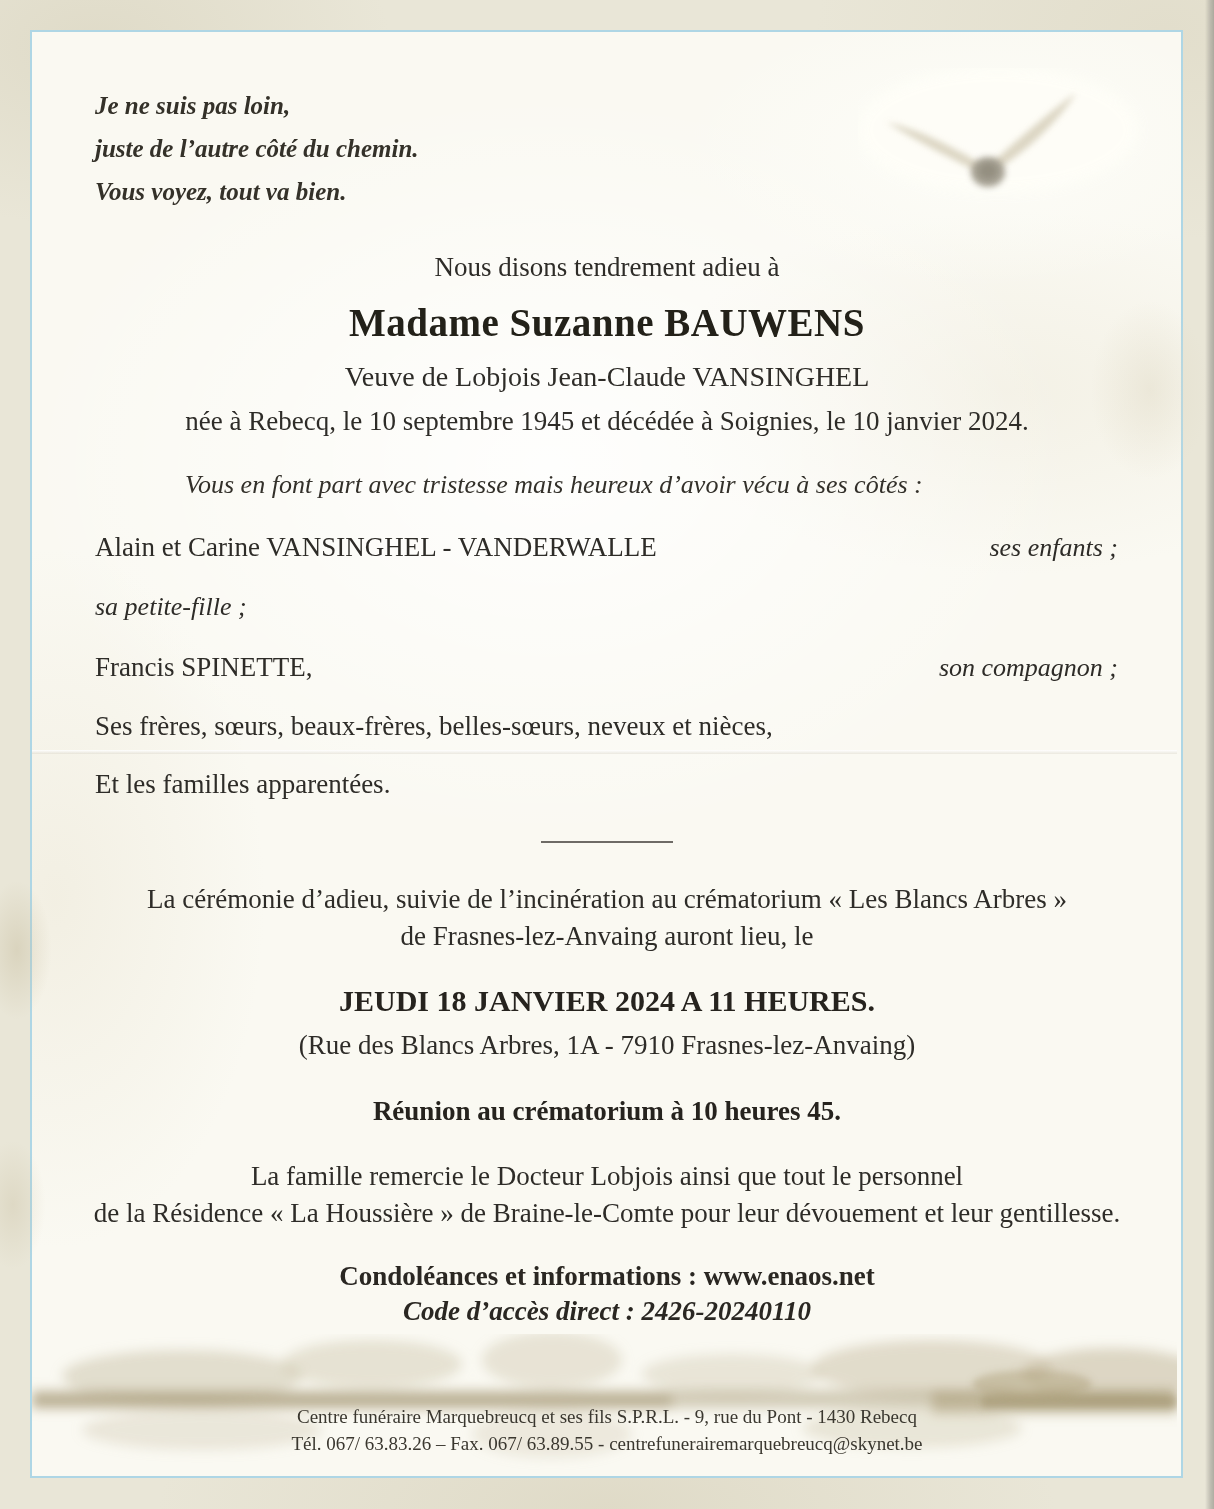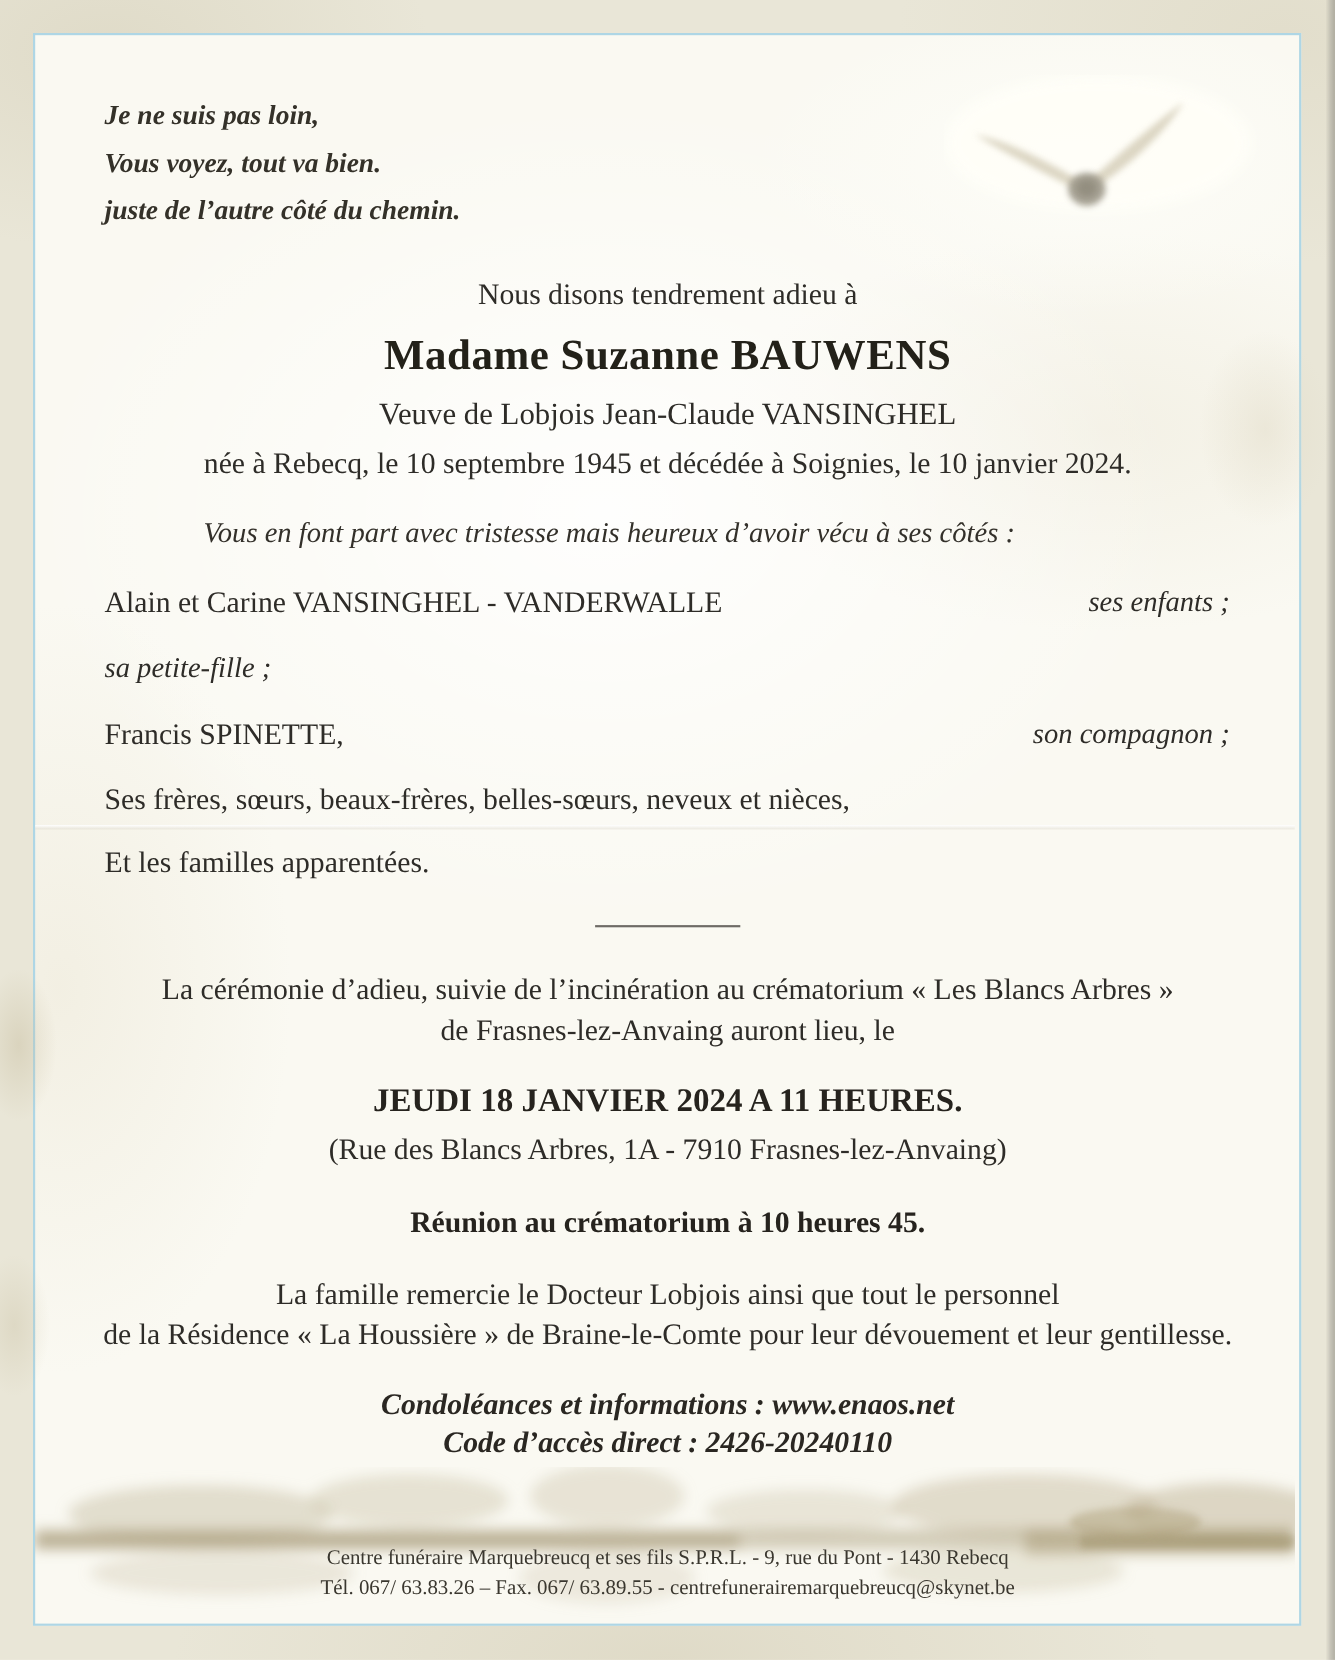--- a/index.html
+++ b/index.html
@@ -23,31 +23,31 @@
       radial-gradient(ellipse 500px 260px at 85% 25%, rgba(238,234,219,.55), transparent 70%),
       #faf9f2;
   }
   .txt{position:absolute;left:0;right:0;text-align:center;}
   .poem{position:absolute;left:95px;top:84px;font-style:italic;font-weight:bold;font-size:25px;line-height:43px;color:#343129;text-align:left;}
   .intro{top:252px;font-size:27px;}
   .name{top:300px;font-size:39px;font-weight:bold;color:#232119;letter-spacing:.5px;}
   .widow{top:361px;font-size:28px;}
   .birthdeath{top:406px;font-size:27px;}
   .announce{position:absolute;left:185px;top:470px;font-style:italic;font-size:26px;color:#33302a;}
-  .famrow{position:absolute;left:95px;right:96px;display:flex;justify-content:space-between;align-items:flex-start;font-size:27px;}
+  .famrow{position:absolute;left:95px;right:96px;display:flex;justify-content:space-between;align-items:flex-end;font-size:27px;}
   .famrow .rel{font-style:italic;font-size:26px;}
   .divider{position:absolute;left:541px;top:841px;width:132px;height:2px;background:#6e6b66;}
   .cer1{top:884px;font-size:27px;}
   .cer2{top:921px;font-size:27px;}
   .datetime{top:984px;font-size:30px;font-weight:bold;color:#26231e;}
   .address{top:1030px;font-size:27px;}
   .meeting{top:1096px;font-size:27px;font-weight:bold;color:#26231e;}
   .thanks1{top:1161px;font-size:27px;}
   .thanks2{top:1198px;font-size:27px;}
-  .condo{top:1261px;font-size:27px;font-weight:bold;font-style:italic;color:#2a2722;}
+  .condo{top:1261px;font-size:27px;font-weight:bold;color:#2a2722;}
   .code{top:1296px;font-size:27px;font-weight:bold;font-style:italic;color:#2a2722;}
   .footer1{top:1406px;font-size:19px;color:#3a372f;z-index:5;}
   .footer2{top:1433px;font-size:19px;color:#3a372f;z-index:5;}
   .fold{position:absolute;left:32px;top:750px;width:1145px;height:4px;
     background:linear-gradient(to bottom, rgba(255,255,255,.95), rgba(198,192,175,.30));}
   .dove{position:absolute;left:858px;top:68px;width:322px;height:192px;}
   .landscape{position:absolute;left:32px;top:1334px;width:1145px;height:140px;z-index:1;}
   .stain{position:absolute;border-radius:50%;pointer-events:none;}
   .stain.s1{left:-18px;top:880px;width:70px;height:140px;background:radial-gradient(ellipse, rgba(193,182,149,.38), transparent 70%);}
   .stain.s2{left:-20px;top:1140px;width:66px;height:130px;background:radial-gradient(ellipse, rgba(193,182,149,.28), transparent 70%);}
@@ -71,22 +71,22 @@
   </defs>
   <ellipse cx="140" cy="62" rx="140" ry="62" fill="#fffef8" opacity="0.9" filter="url(#b1)"></ellipse>
   <path d="M130,100 C100,82 64,62 28,54 C64,76 100,94 126,107 Z" fill="#d6cfba" opacity="0.85" filter="url(#b2)"></path>
   <path d="M128,100 C164,68 194,42 218,25 C200,54 168,84 134,105 Z" fill="#d6cfba" opacity="0.85" filter="url(#b2)"></path>
   <ellipse cx="130" cy="104" rx="17" ry="15" fill="#a29d8f" opacity="0.95" filter="url(#b2)"></ellipse>
   <ellipse cx="130" cy="103" rx="9" ry="8" fill="#8f8a7c" opacity="0.8" filter="url(#b2)"></ellipse>
 </svg>
 
 <div class="poem">
   <div>Je ne suis pas loin,</div>
+  <div>juste de l’autre côté du chemin.</div>
   <div>Vous voyez, tout va bien.</div>
-  <div>juste de l’autre côté du chemin.</div>
 </div>
 
 <div class="txt intro">Nous disons tendrement adieu à</div>
 <div class="txt name">Madame Suzanne BAUWENS</div>
 <div class="txt widow">Veuve de Lobjois Jean-Claude VANSINGHEL</div>
 <div class="txt birthdeath">née à Rebecq, le 10 septembre 1945 et décédée à Soignies, le 10 janvier 2024.</div>
 
 <div class="announce">Vous en font part avec tristesse mais heureux d’avoir vécu à ses côtés :</div>
 
 <div class="famrow" style="top:532px">

